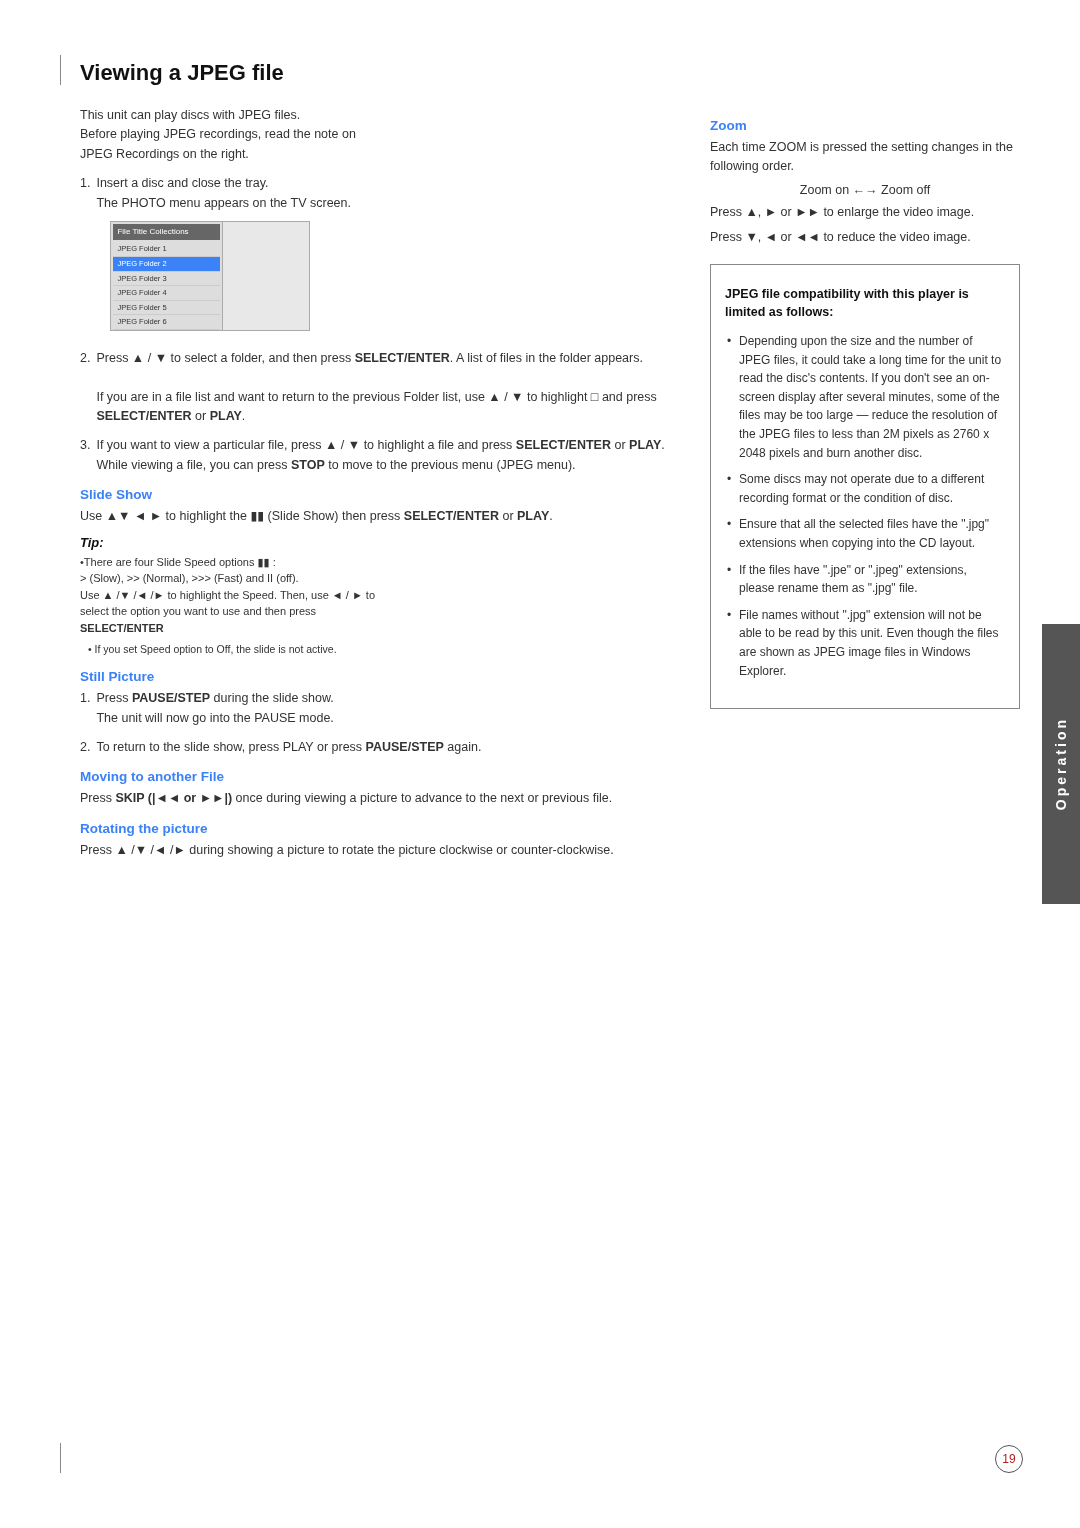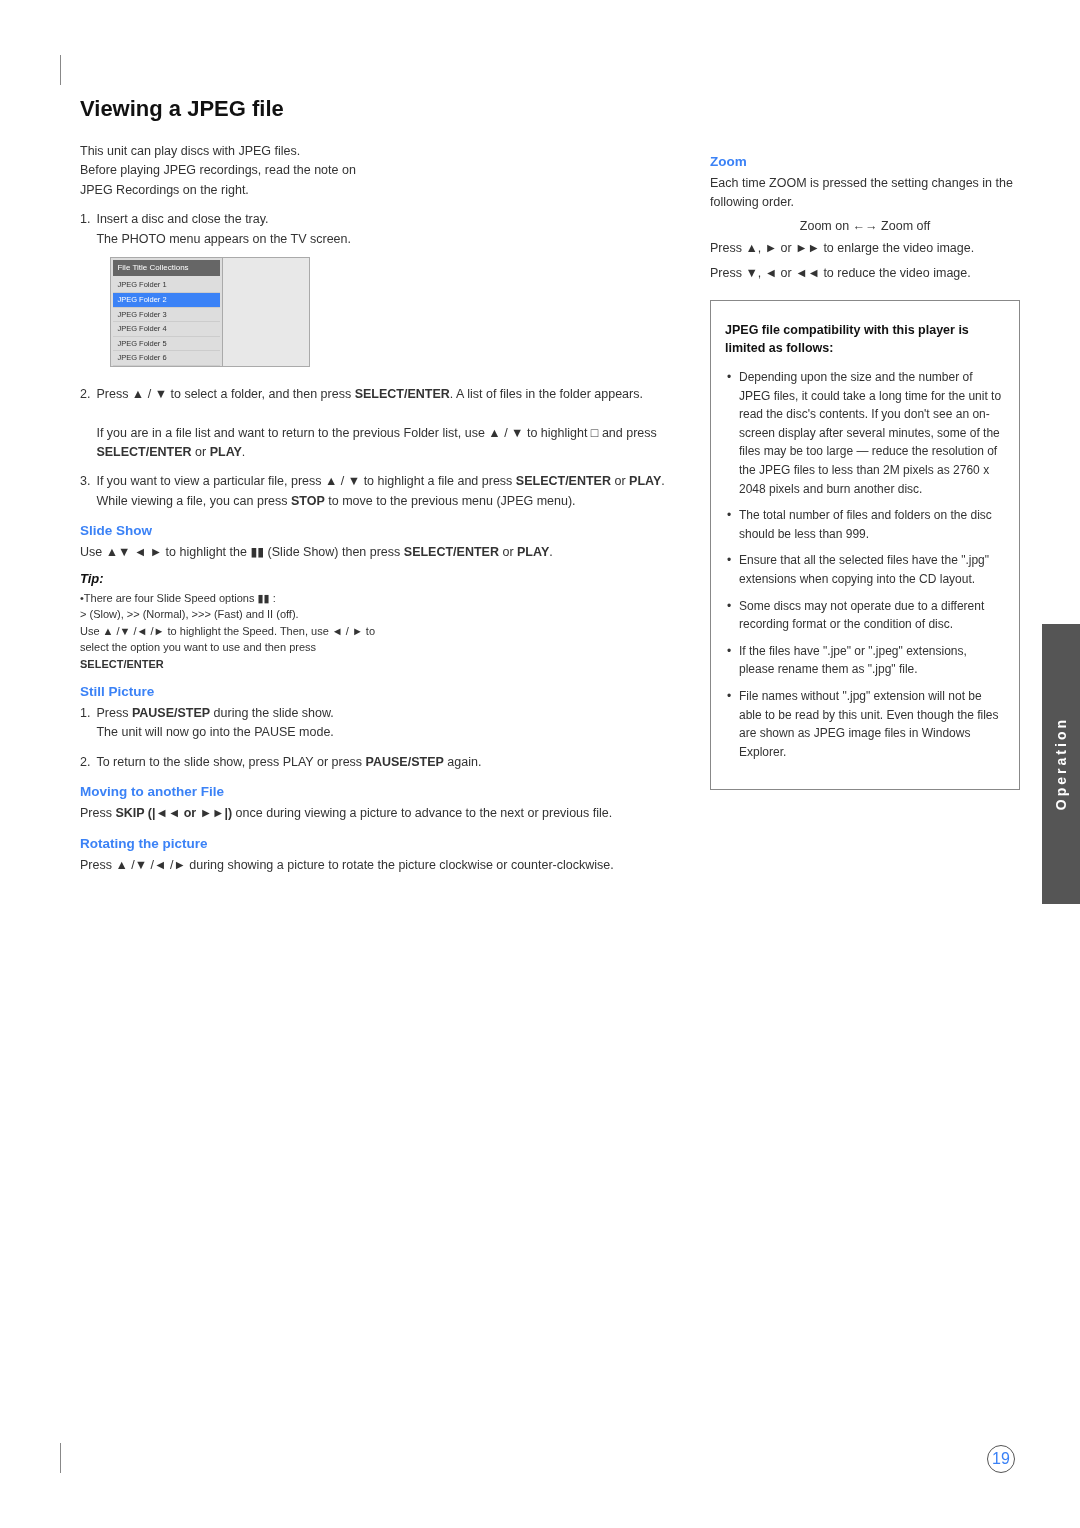--- a/index.html
+++ b/index.html
@@ -40,30 +40,30 @@
       font-weight: bold;
       writing-mode: vertical-rl;
       transform: rotate(180deg);
       letter-spacing: 3px;
     }
 
     
     .page-number {
       position: absolute;
       bottom: 55px;
-      right: 65px;
+      right: 57px;
       width: 28px;
       height: 28px;
       border: 1.5px solid #555;
       border-radius: 50%;
       display: flex;
       align-items: center;
       justify-content: center;
-      font-size: 16px;
-      color: #3b82f6;
+      font-size: 12px;
+      color: #b91c1c;
     }
 
     
     .margin-line-top {
       position: absolute;
       left: 60px;
       top: 55px;
       width: 1px;
       height: 30px;
       background: #888;
@@ -91,21 +91,20 @@
     .right-column {
       width: 310px;
       flex-shrink: 0;
     }
 
     h1 {
       font-size: 22px;
       font-weight: bold;
       margin-bottom: 14px;
       color: #111;
-      margin-top: 36px;
     }
 
     .intro-text {
       font-size: 12.5px;
       line-height: 1.55;
       margin-bottom: 10px;
       color: #333;
     }
 
     .numbered-item {
@@ -335,20 +334,23 @@
       </div>
 
       <div class="tip-heading">Tip:</div>
       <div class="tip-content">
         <span>•There are four Slide Speed options ▮▮ :</span><br>
         <span>&gt; (Slow), &gt;&gt; (Normal), &gt;&gt;&gt; (Fast) and II (off).</span><br>
         <span>Use ▲ /▼ /◄ /► to highlight the Speed. Then, use ◄ / ► to</span><br>
         <span>select the option you want to use and then press</span><br>
         <span class="bold">SELECT/ENTER</span>
       </div>
+      <div class="tip-note">
+        • If you set Speed option to Off, the slide is not active.
+      </div>
 
       <h2>Still Picture</h2>
       <div class="numbered-item">
         <span class="num">1.</span>
         <div class="item-content">
           Press <strong>PAUSE/STEP</strong> during the slide show.<br>
           The unit will now go into the PAUSE mode.
         </div>
       </div>
       <div class="numbered-item">
@@ -377,23 +379,22 @@
         <div class="body-text">Each time ZOOM is pressed the setting changes in the following order.</div>
         <div class="zoom-arrow-line">Zoom on ←→ Zoom off</div>
         <div class="body-text">Press ▲, ► or ►► to enlarge the video image.</div>
         <div class="body-text">Press ▼, ◄ or ◄◄ to reduce the video image.</div>
       </div>
 
       <div class="info-box">
         <div class="compat-heading">JPEG file compatibility with this player is limited as follows:</div>
         <ul class="bullet-list">
           <li>Depending upon the size and the number of JPEG files, it could take a long time for the unit to read the disc's contents. If you don't see an on-screen display after several minutes, some of the files may be too large — reduce the resolution of the JPEG files to less than 2M pixels as 2760 x 2048 pixels and burn another disc.</li>
-          <li>The total number of files and folders on the disc should be less than 999.</li>
+          <li>Some discs may not operate due to a different recording format or the condition of disc.</li>
           <li>Ensure that all the selected files have the ".jpg" extensions when copying into the CD layout.</li>
-          <li>Some discs may not operate due to a different recording format or the condition of disc.</li>
           <li>If the files have ".jpe" or ".jpeg" extensions, please rename them as ".jpg" file.</li>
           <li>File names without ".jpg" extension will not be able to be read by this unit. Even though the files are shown as JPEG image files in Windows Explorer.</li>
         </ul>
       </div>
 
     </div>
 
   </div>
 </div>
 

